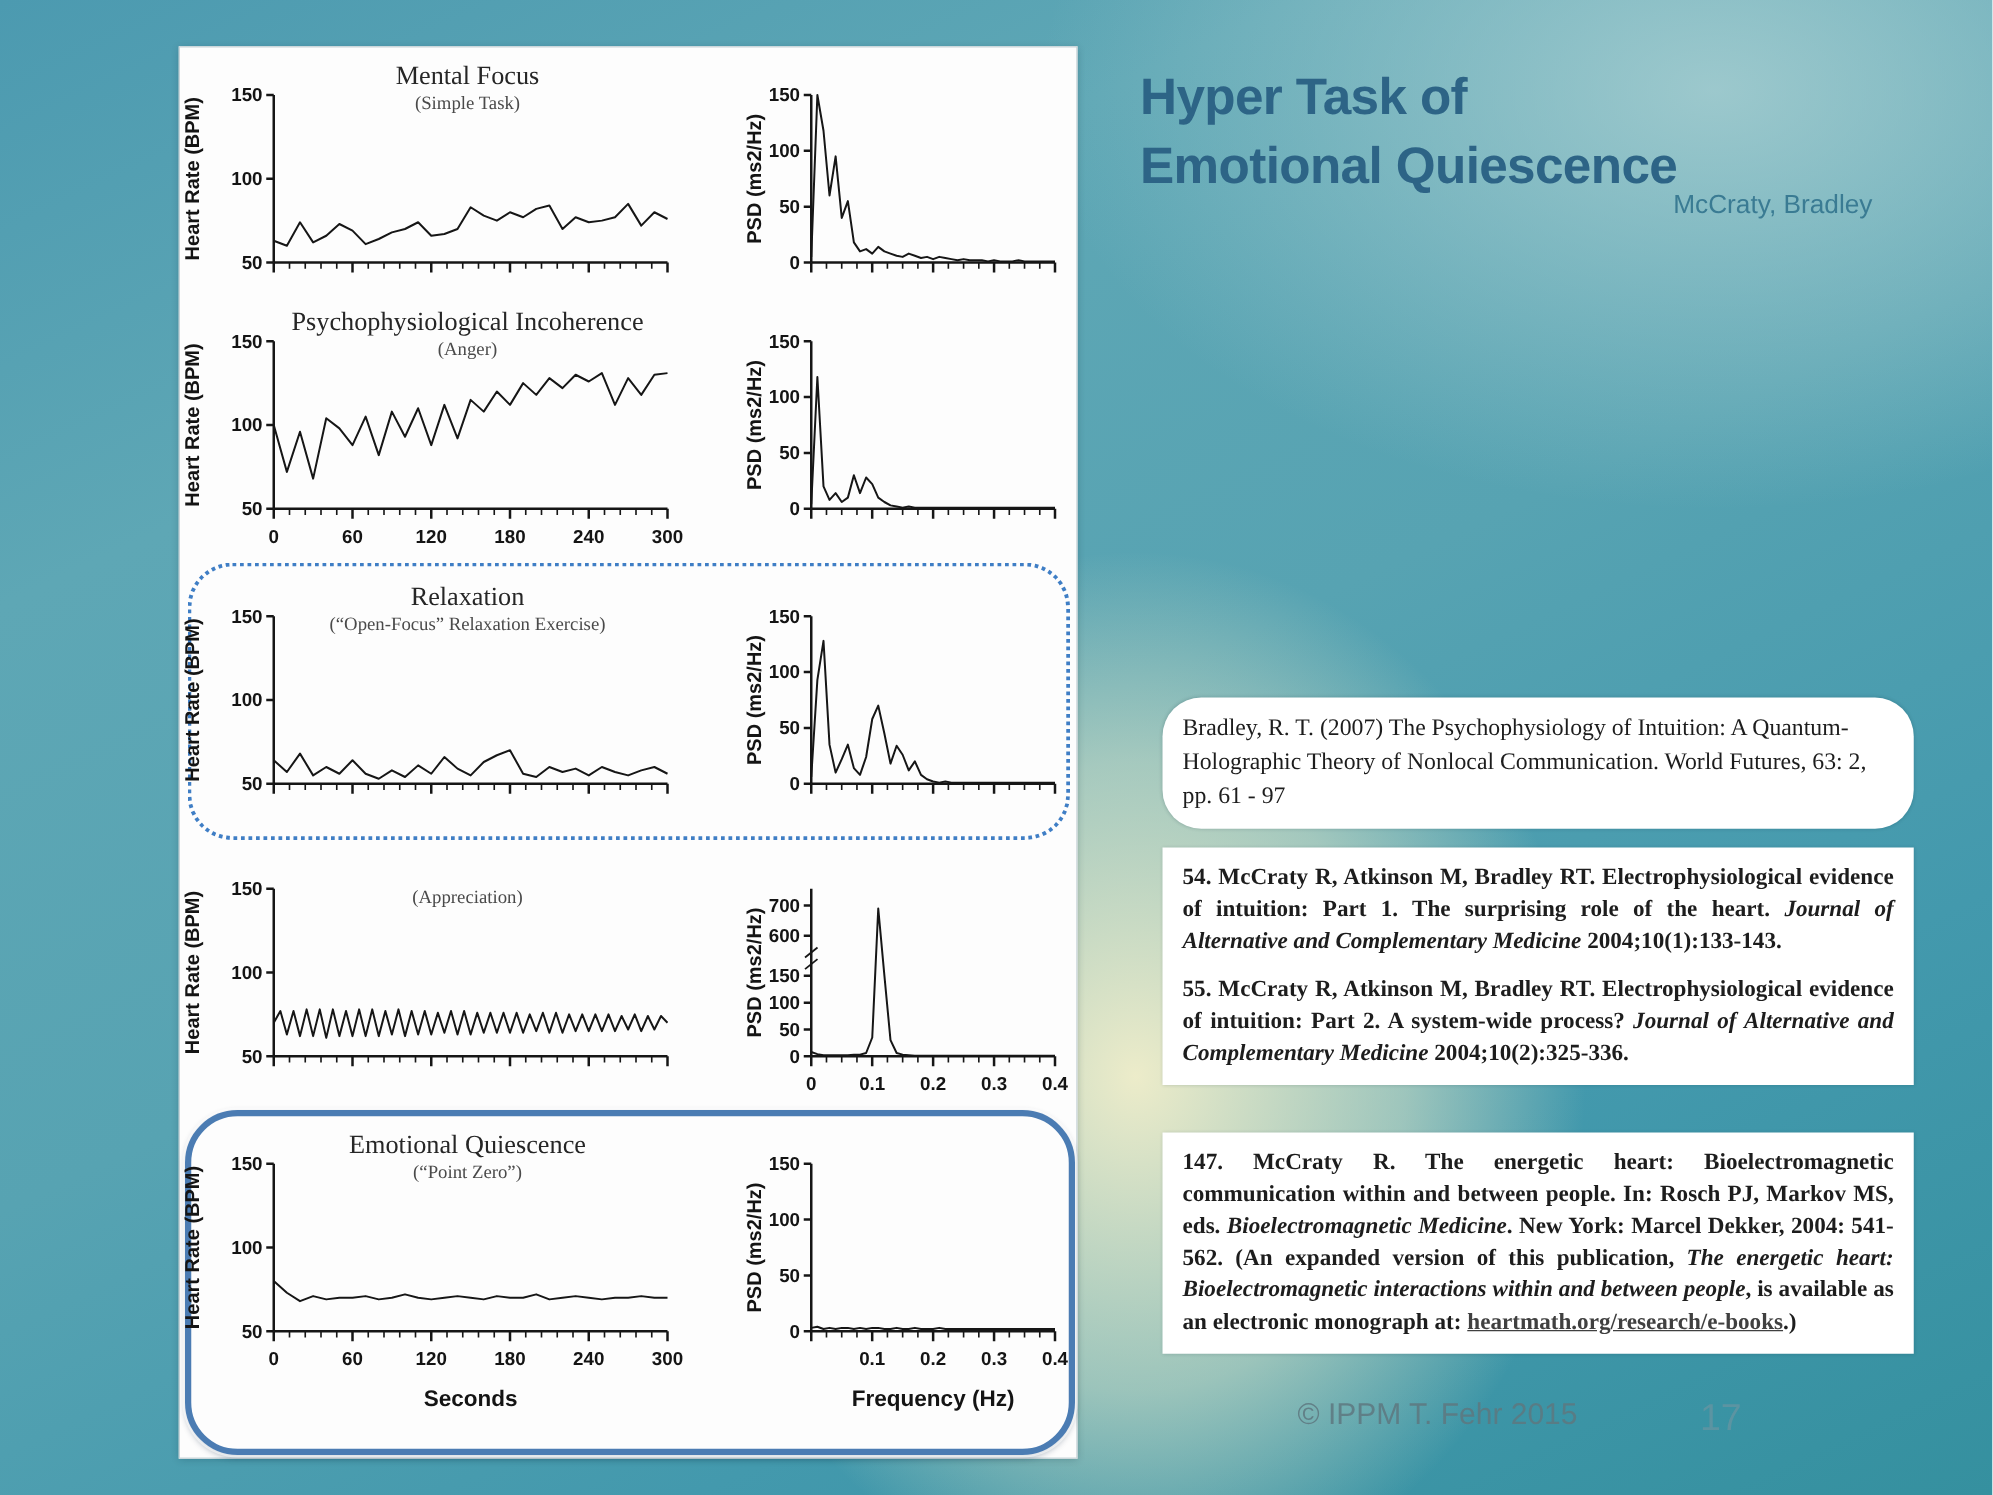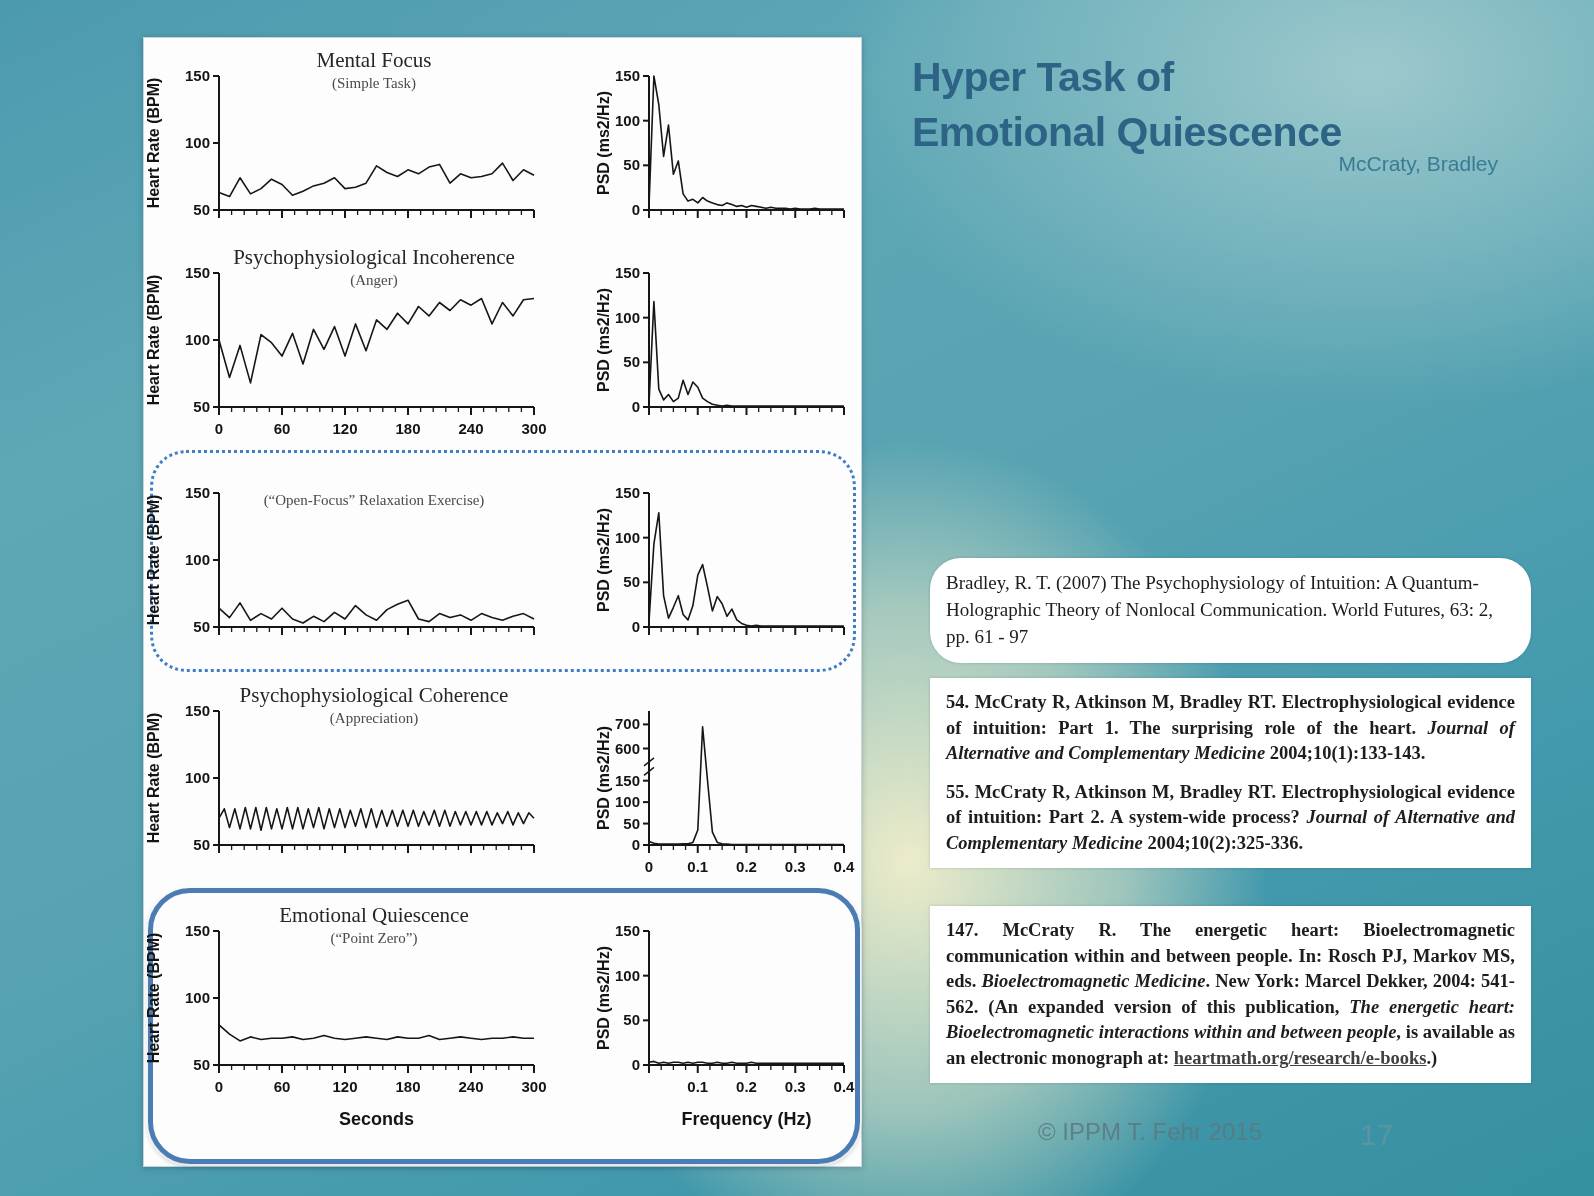--- a/index.html
+++ b/index.html
@@ -212,20 +212,21 @@
           <text x="46" y="177" text-anchor="end" class="tick">0</text>
           <text x="46" y="132.33333333333334" text-anchor="end" class="tick">50</text>
           <text x="46" y="87.66666666666667" text-anchor="end" class="tick">100</text>
           <text x="46" y="43" text-anchor="end" class="tick">150</text>
           <text transform="translate(15 105) rotate(-90)" text-anchor="middle" class="axis-label">PSD (ms2/Hz)</text>
           <polyline points="55.0,168.4 59.9,66.6 64.8,154.1 69.6,164.9 74.5,159.5 79.4,166.6 84.3,163.1 89.1,145.2 94.0,159.5 98.9,147.0 103.8,152.3 108.6,163.1 113.5,166.6 118.4,169.3 123.3,170.2 128.1,171.1 133.0,170.2 137.9,171.1 142.8,171.1 147.6,171.1 152.5,171.1 157.4,171.1 162.3,171.1 167.1,171.1 172.0,171.1 176.9,171.1 181.8,171.1 186.6,171.1 191.5,171.1 196.4,171.1 201.2,171.1 206.1,171.1 211.0,171.1 215.9,171.1 220.8,171.1 225.6,171.1 230.5,171.1 235.4,171.1 240.3,171.1 245.1,171.1 250.0,171.1" fill="none" stroke="#161616" stroke-width="1.6" stroke-linejoin="round"></polyline>
         </svg>
     </div>
 
     <div class="fig-row" style="top:417px">
+      <div class="row-title">Relaxation</div>
       <div class="row-cond">(“Open-Focus” Relaxation Exercise)</div>
       <svg class="hr" viewBox="0 0 410 245" width="410" height="245">
           <g stroke="#161616" stroke-width="2" fill="none">
             <line x1="75" y1="38" x2="75" y2="172"></line>
             <line x1="75" y1="172" x2="390" y2="172"></line>
             <line x1="69" y1="172" x2="75" y2="172"></line>
             <line x1="69" y1="105" x2="75" y2="105"></line>
             <line x1="69" y1="38" x2="75" y2="38"></line>
             <line x1="75" y1="172" x2="75" y2="180" stroke-width="2"></line>
             <line x1="87.6" y1="172" x2="87.6" y2="177" stroke-width="1.3"></line>
@@ -289,21 +290,20 @@
           <text x="46" y="177" text-anchor="end" class="tick">0</text>
           <text x="46" y="132.33333333333334" text-anchor="end" class="tick">50</text>
           <text x="46" y="87.66666666666667" text-anchor="end" class="tick">100</text>
           <text x="46" y="43" text-anchor="end" class="tick">150</text>
           <text transform="translate(15 105) rotate(-90)" text-anchor="middle" class="axis-label">PSD (ms2/Hz)</text>
           <polyline points="55.0,166.6 59.9,88.9 64.8,57.7 69.6,140.7 74.5,163.1 79.4,152.3 84.3,140.7 89.1,159.5 94.0,164.9 98.9,150.6 103.8,120.2 108.6,109.5 113.5,131.8 118.4,155.9 123.3,141.6 128.1,148.8 133.0,161.3 137.9,154.1 142.8,164.9 147.6,168.4 152.5,170.2 157.4,171.1 162.3,170.2 167.1,171.1 172.0,171.1 176.9,171.1 181.8,171.1 186.6,171.1 191.5,171.1 196.4,171.1 201.2,171.1 206.1,171.1 211.0,171.1 215.9,171.1 220.8,171.1 225.6,171.1 230.5,171.1 235.4,171.1 240.3,171.1 245.1,171.1 250.0,171.1" fill="none" stroke="#161616" stroke-width="1.6" stroke-linejoin="round"></polyline>
         </svg>
     </div>
 
     <div class="fig-row" style="top:635px">
-      <div class="row-title">Psychophysiological Coherence</div>
       <div class="row-cond">(Appreciation)</div>
       <svg class="hr" viewBox="0 0 410 245" width="410" height="245">
           <g stroke="#161616" stroke-width="2" fill="none">
             <line x1="75" y1="38" x2="75" y2="172"></line>
             <line x1="75" y1="172" x2="390" y2="172"></line>
             <line x1="69" y1="172" x2="75" y2="172"></line>
             <line x1="69" y1="105" x2="75" y2="105"></line>
             <line x1="69" y1="38" x2="75" y2="38"></line>
             <line x1="75" y1="172" x2="75" y2="180" stroke-width="2"></line>
             <line x1="87.6" y1="172" x2="87.6" y2="177" stroke-width="1.3"></line>

